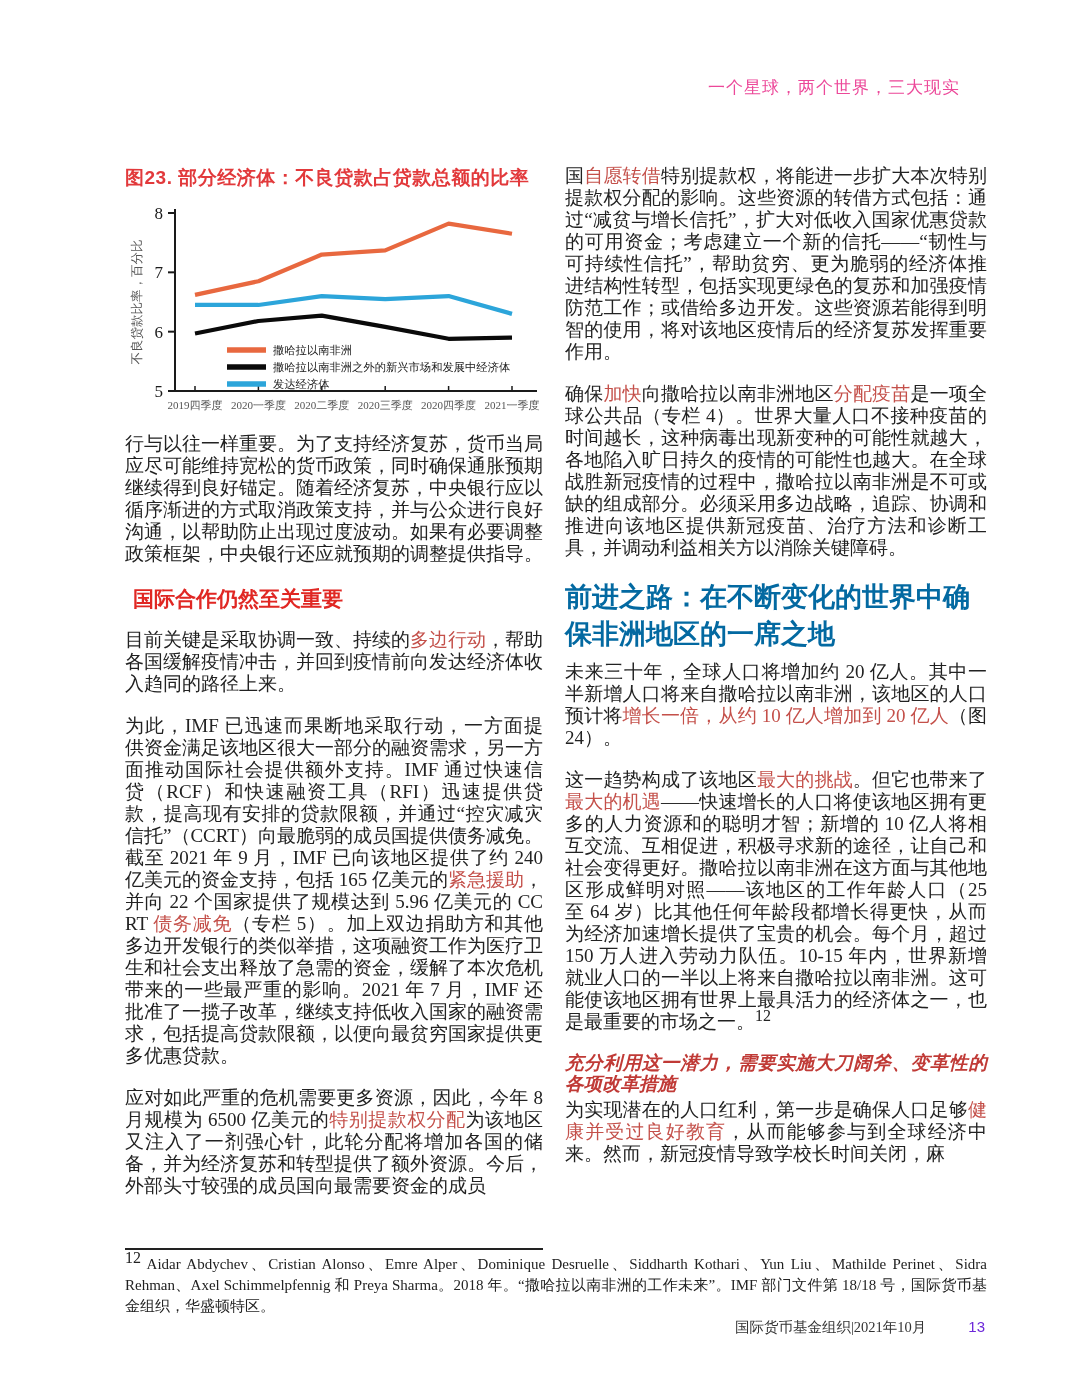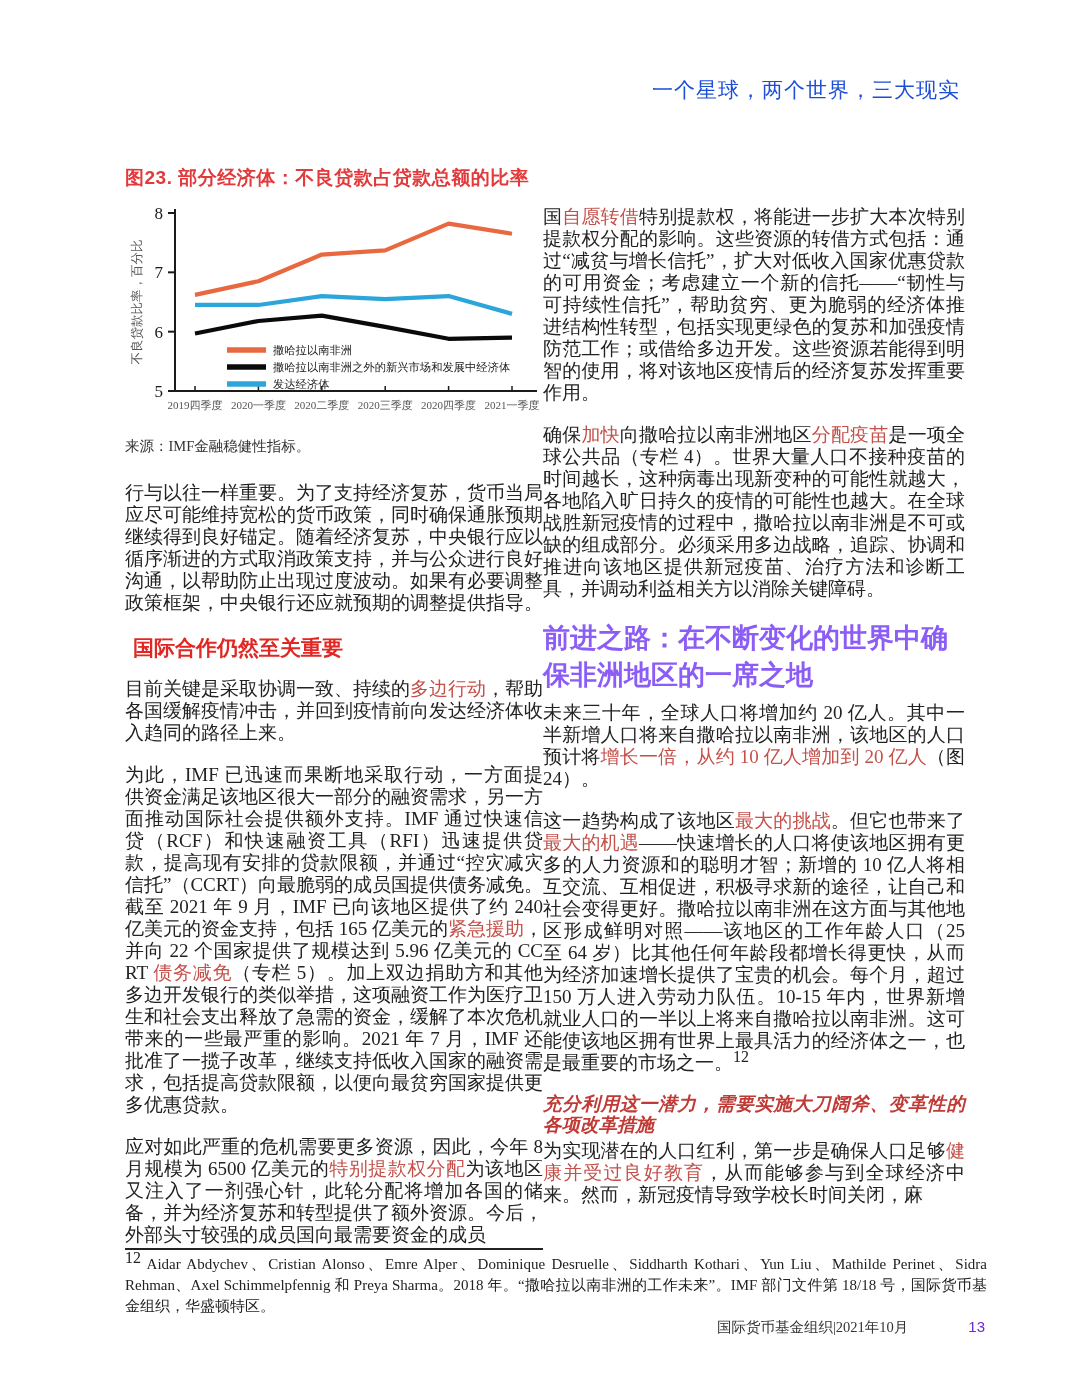--- a/index.html
+++ b/index.html
@@ -4,25 +4,25 @@
 <style>
   * { margin:0; padding:0; box-sizing:border-box; }
   html,body { background:#ffffff; }
   body {
     width:1080px; height:1398px; position:relative; overflow:hidden;
     font-family:"Liberation Serif","DejaVu Serif",serif;
     color:#222222;
   }
   .running-head {
     position:absolute; top:76px; right:120px;
-    font-size:21px; color:#1d4ed8; letter-spacing:1px;
+    font-size:17px; color:#ec4899; letter-spacing:1px;
   }
   .cols {
     position:absolute; left:125px; top:165px; width:862px;
-    display:flex; align-items:center;
+    display:flex; gap:22px;
   }
   .col-left  { width:418px; }
   .col-right { width:422px; }
 
   p.body {
     font-size:19px; line-height:22px; text-align:justify;
     text-justify:inter-ideograph; margin-bottom:20px;
     word-break:break-all;
   }
   .red { color:#C4504A; }
@@ -35,21 +35,21 @@
   }
   .fig-source { font-size:14.5px; color:#333; margin:4px 0 26px 0; }
 
   .h-section {
     font-family:"Liberation Sans","DejaVu Sans",sans-serif;
     font-weight:bold; font-size:21px; color:#E02723;
     margin:6px 0 16px 8px;
   }
   .h-big {
     font-family:"Liberation Sans","DejaVu Sans",sans-serif;
-    font-weight:bold; font-size:27px; line-height:37px; color:#8b5cf6;
+    font-weight:bold; font-size:27px; line-height:37px; color:#0369a1;
     margin:18px 0 8px 0;
   }
   .h-sub {
     font-family:"Liberation Sans","DejaVu Sans",sans-serif;
     font-weight:bold; font-size:20px; color:#D6352E;
     margin:18px 0 20px 0;
   }
   .callout {
     font-weight:bold; font-style:italic; color:#C03A36;
     font-size:18.5px; line-height:21px; text-align:justify;
@@ -58,21 +58,21 @@
   .fn-rule {
     position:absolute; left:125px; top:1248px; width:418px;
     border-top:2px solid #222;
   }
   .footnote {
     position:absolute; left:125px; top:1254px; width:862px;
     font-size:15px; line-height:21px; text-align:justify; color:#222;
   }
   .footer {
     position:absolute; right:95px; top:1318px;
-    display:flex; gap:60px; align-items:baseline;
+    display:flex; gap:42px; align-items:baseline;
   }
   .footer-text { font-size:14.5px; color:#333; }
   .page-num { font-family:Liberation Sans, sans-serif; font-size:15px; color:#6d28d9; }
   svg text { font-family:"Liberation Serif","DejaVu Serif",serif; }
 </style>
 </head>
 <body>
 
 <div class="running-head">一个星球，两个世界，三大现实</div>
 
@@ -107,21 +107,20 @@
         <polyline points="70,91.88 133.4,78.23333333333336 196.8,51.533333333333346 260.2,47.379999999999995 323.6,20.679999999999986 387,30.766666666666644" fill="none" stroke="#E8683F" stroke-width="4.2" stroke-linejoin="round"></polyline>
         <polyline points="70,130.4466666666667 133.4,117.9866666666667 196.8,112.64666666666669 260.2,123.92 323.6,135.78666666666666 387,134.59999999999997" fill="none" stroke="#0A0A0A" stroke-width="4.2" stroke-linejoin="round"></polyline>
         <polyline points="70,101.96666666666665 133.4,101.96666666666665 196.8,93.06666666666669 260.2,96.03333333333335 323.6,93.06666666666669 387,110.86666666666669" fill="none" stroke="#2CA5DA" stroke-width="4.2" stroke-linejoin="round"></polyline>
         <line x1="102" y1="147" x2="141" y2="147" stroke="#E8683F" stroke-width="5.5"></line>
         <text x="148" y="151" font-size="11.3" fill="#1a1a1a">撒哈拉以南非洲</text>
         <line x1="102" y1="164" x2="141" y2="164" stroke="#0A0A0A" stroke-width="5.5"></line>
         <text x="148" y="168" font-size="11.3" fill="#1a1a1a">撒哈拉以南非洲之外的新兴市场和发展中经济体</text>
         <line x1="102" y1="181" x2="141" y2="181" stroke="#2CA5DA" stroke-width="5.5"></line>
         <text x="148" y="185" font-size="11.3" fill="#1a1a1a">发达经济体</text>
       </svg>
-    <div class="fig-source">来源：IMF金融稳健性指标。</div>
 
     <p class="body"><span>行与以往一样重要。为了支持经济复苏，货币当局应尽可能维持宽松的货币政策，同时确保通胀预期继续得到良好锚定。随着经济复苏，中央银行应以循序渐进的方式取消政策支持，并与公众进行良好沟通，以帮助防止出现过度波动。如果有必要调整政策框架，中央银行还应就预期的调整提供指导。</span></p>
     <h2 class="h-section">国际合作仍然至关重要</h2>
     <p class="body"><span>目前关键是采取协调一致、持续的</span><span class="red">多边行动</span><span>，帮助各国缓解疫情冲击，并回到疫情前向发达经济体收入趋同的路径上来。</span></p>
     <p class="body"><span>为此，IMF 已迅速而果断地采取行动，一方面提供资金满足该地区很大一部分的融资需求，另一方面推动国际社会提供额外支持。IMF 通过快速信贷（RCF）和快速融资工具（RFI）迅速提供贷款，提高现有安排的贷款限额，并通过“控灾减灾信托”（CCRT）向最脆弱的成员国提供债务减免。截至 2021 年 9 月，IMF 已向该地区提供了约 240 亿美元的资金支持，包括 165 亿美元的</span><span class="red">紧急援助</span><span>，并向 22 个国家提供了规模达到 5.96 亿美元的 CCRT </span><span class="red">债务减免</span><span>（专栏 5）。加上双边捐助方和其他多边开发银行的类似举措，这项融资工作为医疗卫生和社会支出释放了急需的资金，缓解了本次危机带来的一些最严重的影响。2021 年 7 月，IMF 还批准了一揽子改革，继续支持低收入国家的融资需求，包括提高贷款限额，以便向最贫穷国家提供更多优惠贷款。</span></p>
     <p class="body"><span>应对如此严重的危机需要更多资源，因此，今年 8 月规模为 6500 亿美元的</span><span class="red">特别提款权分配</span><span>为该地区又注入了一剂强心针，此轮分配将增加各国的储备，并为经济复苏和转型提供了额外资源。今后，外部头寸较强的成员国向最需要资金的成员</span></p>
   </div>
 
   <div class="col-right">
     <p class="body"><span>国</span><span class="red">自愿转借</span><span>特别提款权，将能进一步扩大本次特别提款权分配的影响。这些资源的转借方式包括：通过“减贫与增长信托”，扩大对低收入国家优惠贷款的可用资金；考虑建立一个新的信托——“韧性与可持续性信托”，帮助贫穷、更为脆弱的经济体推进结构性转型，包括实现更绿色的复苏和加强疫情防范工作；或借给多边开发。这些资源若能得到明智的使用，将对该地区疫情后的经济复苏发挥重要作用。</span></p>

